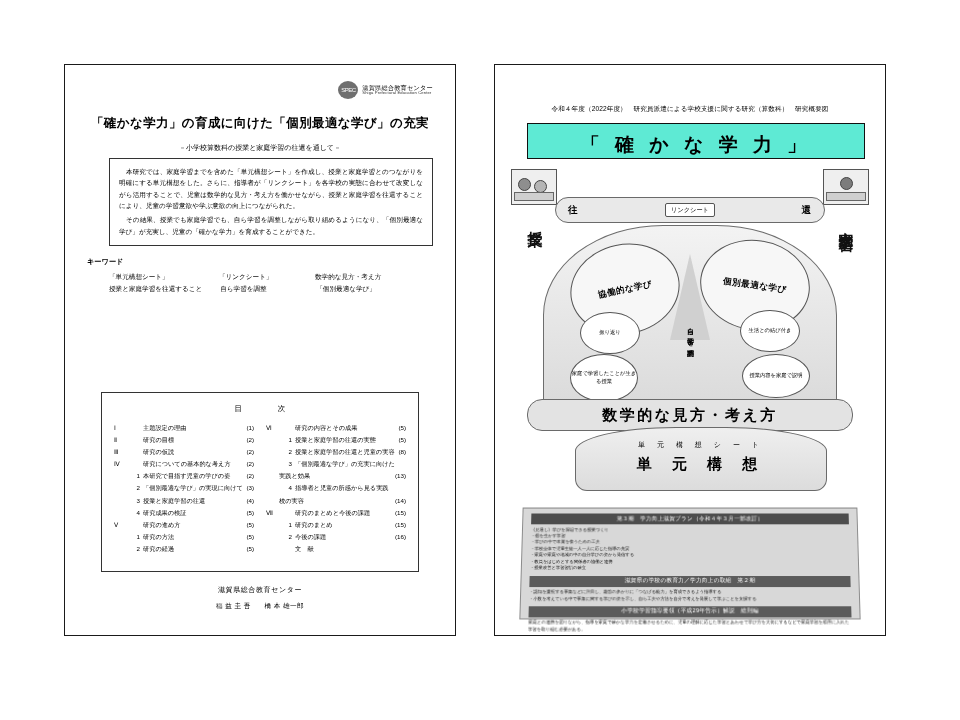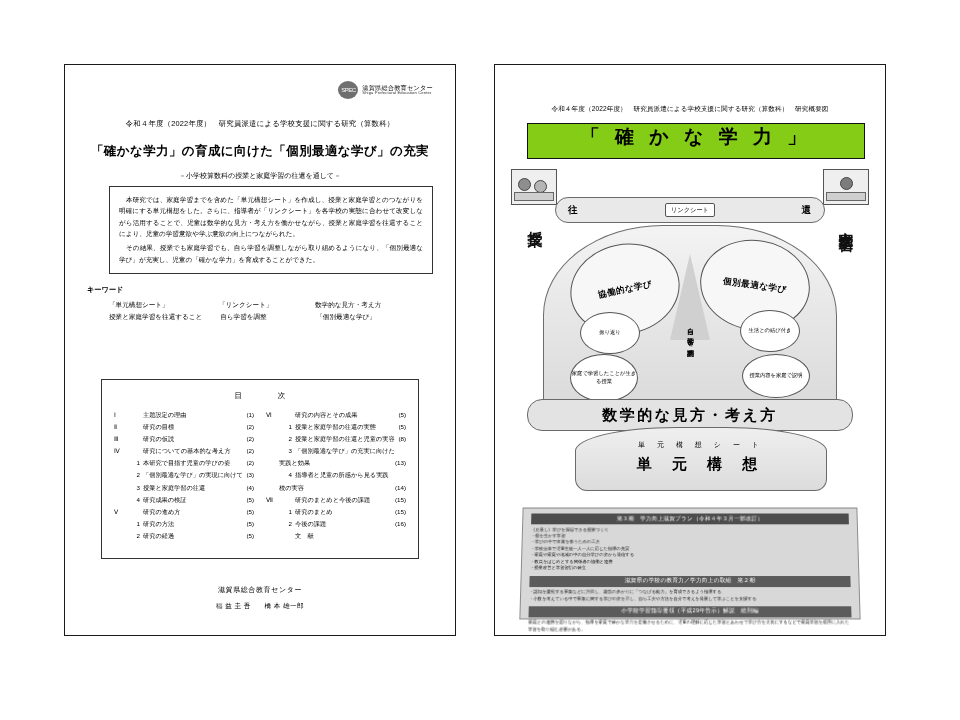--- a/index.html
+++ b/index.html
@@ -136,21 +136,21 @@
     line-height: 1.9;
   }
   .kw-row span:nth-child(1) { min-width: 92px; }
   .kw-row span:nth-child(2) { min-width: 78px; }
 
   
   .toc-box {
     position: absolute;
     left: 14px;
     right: 14px;
-    top: 300px;
+    top: 313px;
     height: 180px;
     border: 1px solid #333;
     box-sizing: border-box;
     padding: 9px 12px;
   }
   .toc-head {
     text-align: center;
     font-size: 7.6px;
     letter-spacing: 14px;
     margin: 2px 0 8px 14px;
@@ -219,23 +219,23 @@
     text-align: center;
     font-size: 6.6px;
     margin-top: 28px;
     letter-spacing: 0.1px;
   }
   .r-title-box {
     margin: 9px 6px 0 18px;
     border: 1.6px solid #111;
     height: 34px;
     display: flex;
-    align-items: flex-start;
+    align-items: flex-end;
     justify-content: center;
-    background: #84cc16;
+    background: #5eead4;
   }
   .r-title-box span {
     font-size: 19px;
     font-weight: bold;
     letter-spacing: 5px;
   }
 
   .diagram {
     position: relative;
     margin-top: 4px;
@@ -470,21 +470,20 @@
     <div class="l-inner">
 
       <div class="logo-row">
         <div class="logo-mark">SPEC</div>
         <div class="logo-text">
           <div class="jp">滋賀県総合教育センター</div>
           <div class="en">Shiga Prefectural Education Center</div>
         </div>
       </div>
 
-      <div class="l-kicker">令和４年度（2022年度）　研究員派遣による学校支援に関する研究（算数科）</div>
       <div class="l-title">「確かな学力」の育成に向けた「個別最適な学び」の充実</div>
       <div class="l-subtitle">－小学校算数科の授業と家庭学習の往還を通して－</div>
 
       <div class="abstract-box">
         <p>本研究では、家庭学習までを含めた「単元構想シート」を作成し、授業と家庭学習とのつながりを明確にする単元構想をした。さらに、指導者が「リンクシート」を各学校の実態に合わせて改変しながら活用することで、児童は数学的な見方・考え方を働かせながら、授業と家庭学習を往還することにより、児童の学習意欲や学ぶ意欲の向上につながられた。</p>
         <p>その結果、授業でも家庭学習でも、自ら学習を調整しながら取り組めるようになり、「個別最適な学び」が充実し、児童の「確かな学力」を育成することができた。</p>
       </div>
 
       <div class="kw-label">キーワード</div>
       <div class="kw-rows">

